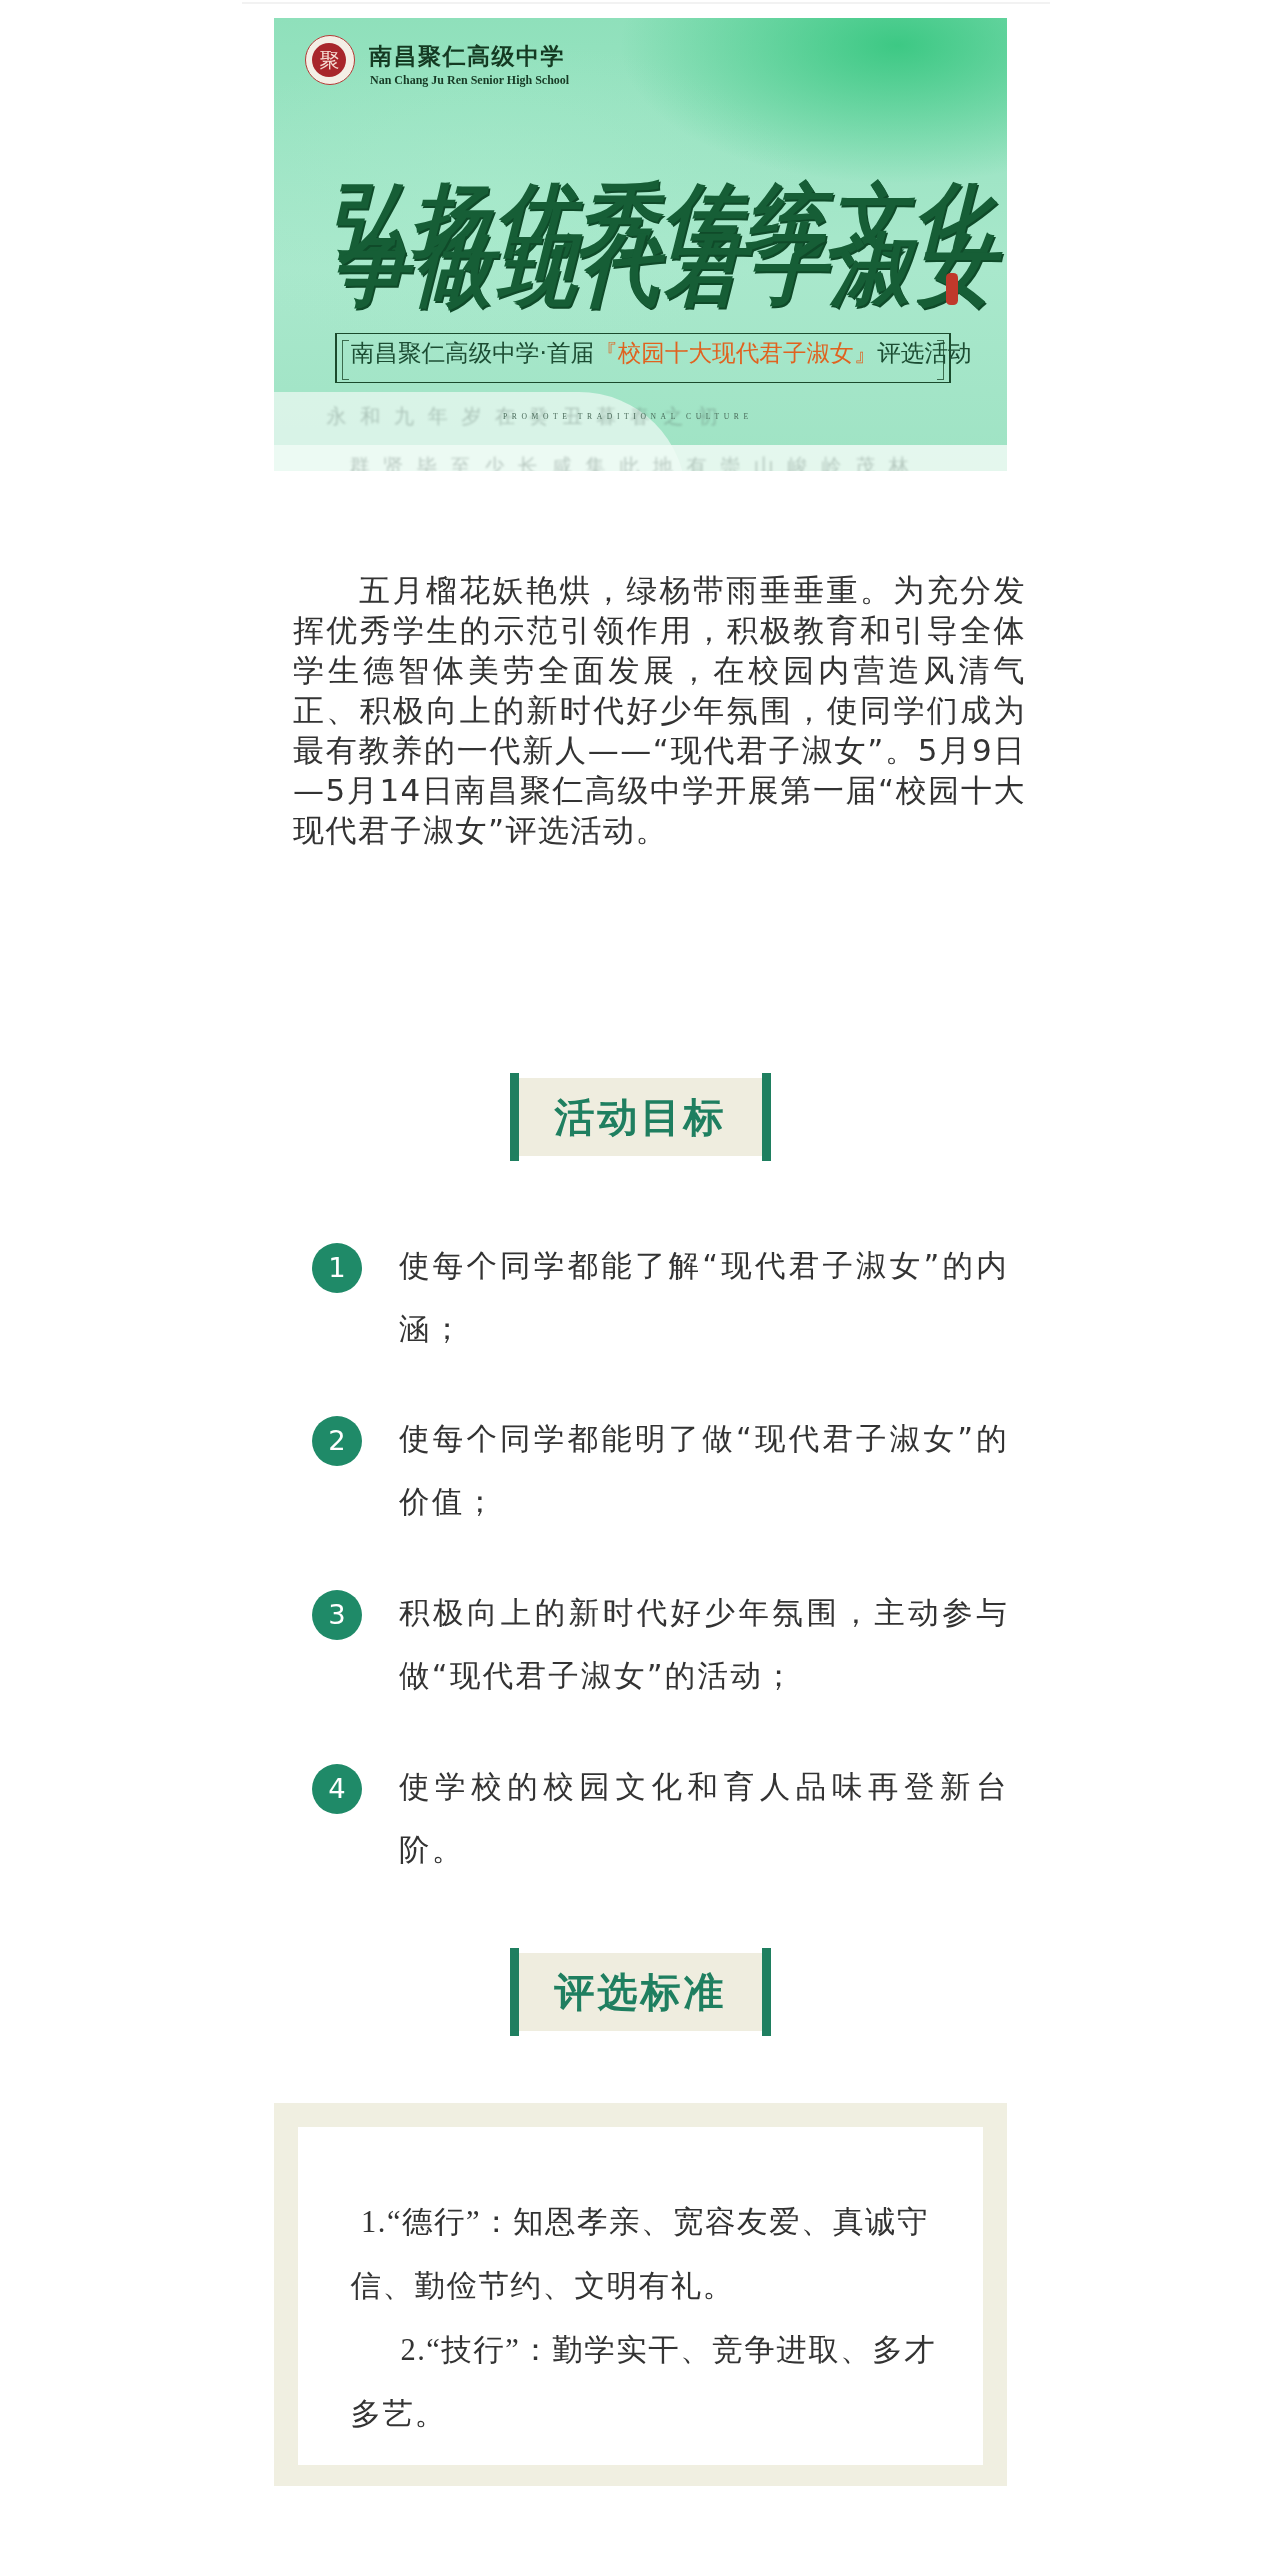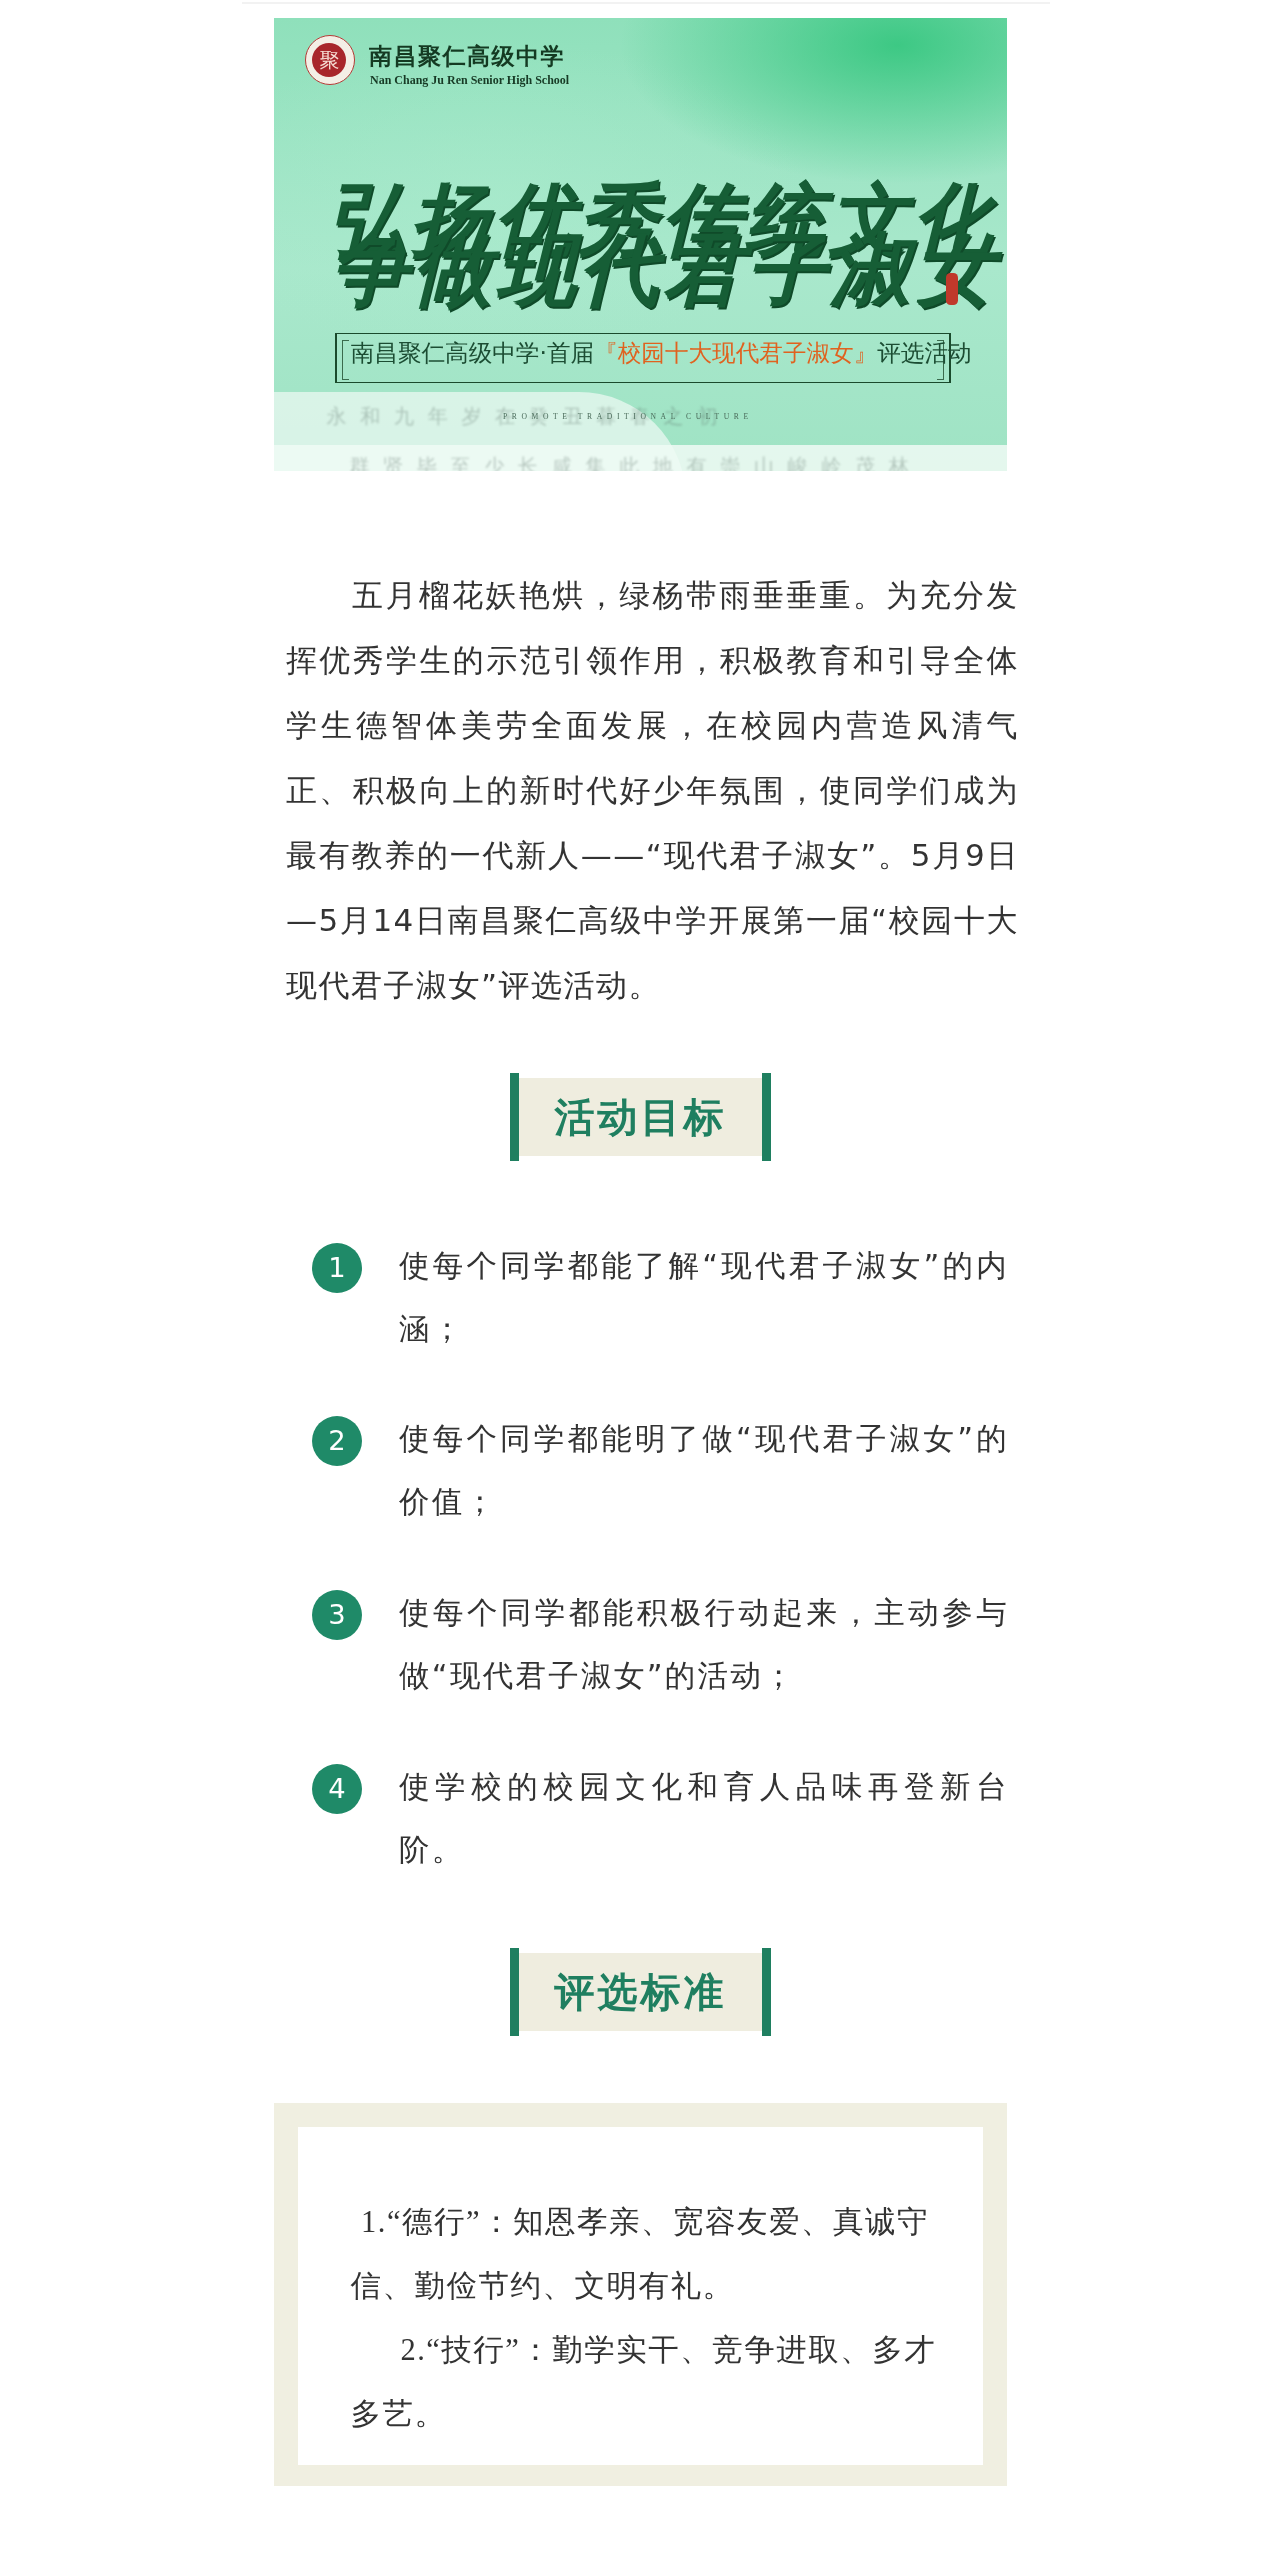--- a/index.html
+++ b/index.html
@@ -39,22 +39,22 @@
   .subbracket.r { right: 4.6px; border-left: none; }
   .promote { position: absolute; left: 229px; top: 394px; font-size: 7.6px; letter-spacing: 4.6px;
     color: #4a6b5a; font-family: "Liberation Serif", serif; }
   .paper1 { position: absolute; left: -15.2px; top: 374px; width: 427px; height: 107px;
     background: rgba(235,248,242,0.75); border-radius: 0 198px 0 0; }
   .paper2 { position: absolute; left: 0; top: 427px; width: 733px; height: 46px; background: rgba(240,250,245,0.85); }
   .scribble { position: absolute; color: rgba(90,110,100,0.35); font-size: 20px; letter-spacing: 13.7px;
     font-family: "DejaVu Serif", serif; white-space: nowrap; filter: blur(0.9px); margin-left: 45px; }
 
   
-  .para { position: absolute; left: 276px; top: 553px; width: 733px; font-size: 31px; line-height: 65px;
-    letter-spacing: 1.5px; color: #333333; text-indent: 66px; text-align: justify; margin: 10px; }
+  .para { position: absolute; left: 276px; top: 553px; width: 733px; font-size: 31px; line-height: 40px;
+    letter-spacing: 1.5px; color: #333333; text-indent: 66px; text-align: justify; margin: 17px; }
 
   
   .sec-header { position: absolute; left: 510px; width: 261px; height: 88px; }
   .sec-header .bar { position: absolute; top: 0; width: 9.1px; height: 88px; background: #1f7f60; }
   .sec-header .bar.left { left: 0; }
   .sec-header .bar.right { right: 0; }
   .sec-header .fill { position: absolute; left: 9.1px; right: 9.1px; top: 4.6px; bottom: 4.6px; background: #efeddf; }
   .sec-header .title { position: absolute; left: 0; right: 0; top: 0; line-height: 88px; text-align: center;
     font-size: 40px; font-weight: bold; color: #1f7f60; letter-spacing: 3px; }
 
@@ -116,21 +116,21 @@
 <div class="goal" style="top:1243px;">
   <div class="num">1</div>
   <p class="text">使每个同学都能了解“现代君子淑女”的内涵；</p>
 </div>
 <div class="goal" style="top:1416px;">
   <div class="num">2</div>
   <p class="text">使每个同学都能明了做“现代君子淑女”的价值；</p>
 </div>
 <div class="goal" style="top:1590px;">
   <div class="num">3</div>
-  <p class="text">使每个同学都能积极行动起来，主动参与做“现代君子淑女”的活动；</p>
+  <p class="text">积极向上的新时代好少年氛围，主动参与做“现代君子淑女”的活动；</p>
 </div>
 <div class="goal" style="top:1764px;">
   <div class="num">4</div>
   <p class="text">使学校的校园文化和育人品味再登新台阶。</p>
 </div>
 
 <div class="sec-header" style="top:1948px;">
   <div class="bar left"></div>
   <div class="fill"></div>
   <div class="bar right"></div>

